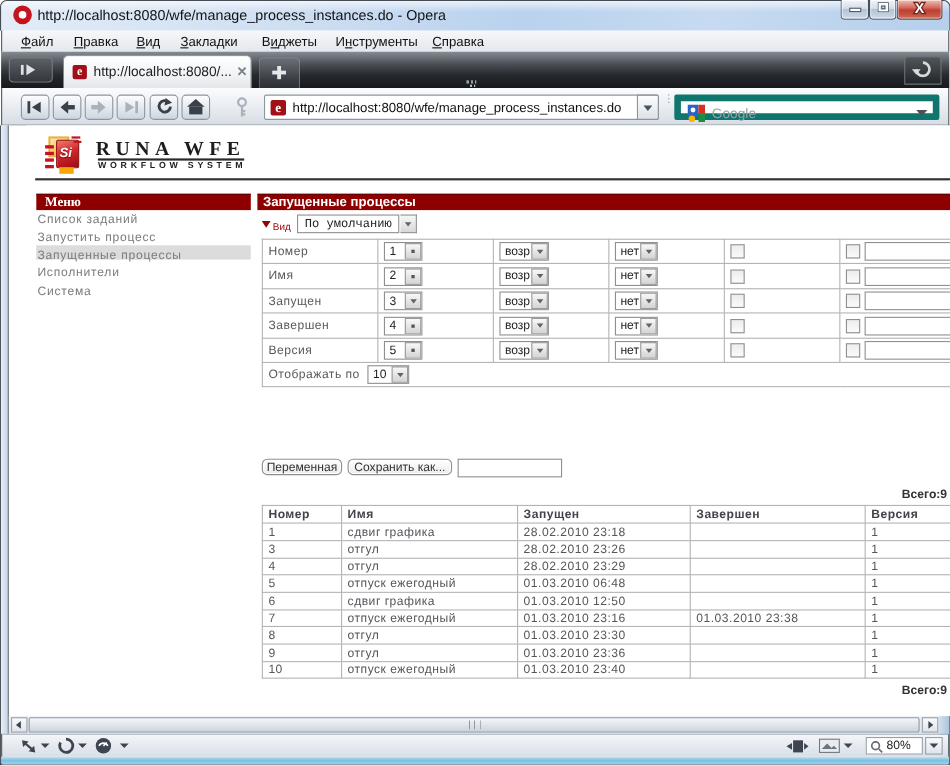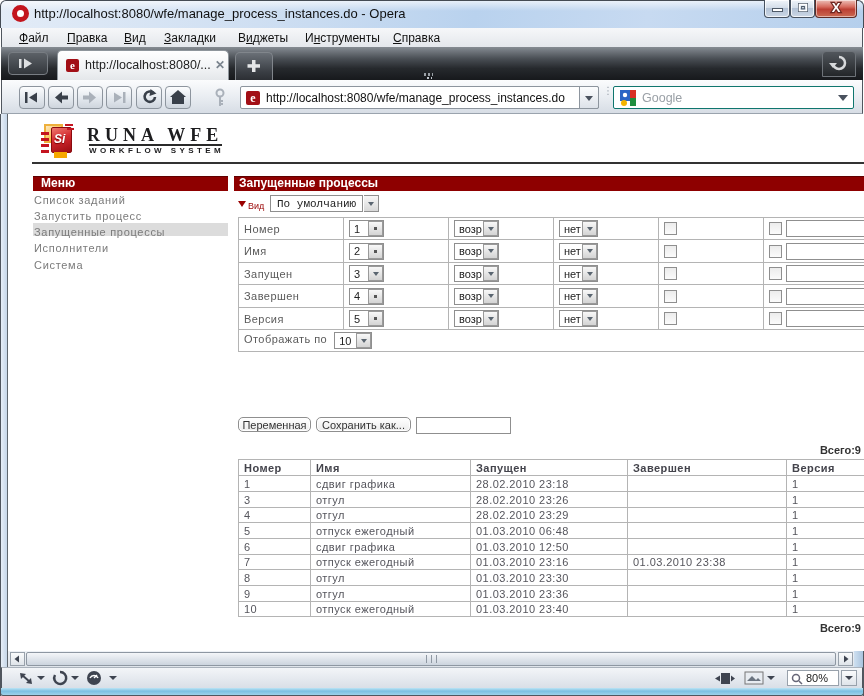--- a/index.html
+++ b/index.html
@@ -50,40 +50,40 @@
     border:1px solid #8d959e; background:linear-gradient(#fcfdfe, #e3e8ee 55%, #ced5dd);
     text-align:center; font-size:14px; line-height:21px; color:#3c4450; font-weight:bold;}
   .tbtn.gray { color:#a6adb6; }
 
   #addrfield { left:240px; top:86px; width:359px; height:23px; background:#fff;
     border:1px solid #8d959e; border-radius:2px; font-size:12px; color:#111; overflow:hidden; }
   #addrdrop { left:579px; top:86px; width:20px; height:23px;
     border:1px solid #8d959e; border-radius:0 2px 2px 0;
     background:linear-gradient(#fcfdfe, #dde2e9); }
   #googfield { left:613px; top:86px; width:241px; height:23px; background:#fff;
-    border:1px solid #0f766e; border-radius:2px; font-size:12.5px; color:#9aa0a6; }
+    border:6px solid #0f766e; border-radius:2px; font-size:12.5px; color:#9aa0a6; }
 
   
   #brdL1 { left:0; top:114px; width:1px; height:582px; background:#50565e; }
   #brdL2 { left:1px; top:114px; width:6px; height:574px; background:linear-gradient(90deg,#e6eef7,#c6d6e8); }
   #brdL3 { left:7px; top:114px; width:1px; height:553px; background:#5f666d; }
   #brdR3 { left:853px; top:114px; width:1px; height:553px; background:#5f666d; }
   #brdR2 { left:854px; top:114px; width:9px; height:574px; background:linear-gradient(90deg,#cfe0f0,#a9c3de); }
   #brdR1 { left:863px; top:114px; width:1px; height:582px; background:#50565e; }
 
   #page { left:24px; top:114px; width:845px; height:537px; background:#fff; overflow:hidden; }
 
   
   #loginfo { right:10px; top:14px; text-align:right; font-size:12px; color:#555; }
   #loginfo .it { font-style:italic; }
   #hdrline { left:8px; top:48px; width:836px; height:2px; background:#333; }
 
   .redbar { top:62px; height:15px; background:#8e0000; box-shadow:inset 0 1px 0 #5f0000; color:#fff; font-weight:bold;
     font-size:12px; line-height:15px; }
-  #menubox { left:9px; width:195px; }
+  #menubox { left:9px; width:195px;font-family:Liberation Serif, serif; }
   #procbar { left:210px; width:635px; }
 
   .lmenu { position:absolute; left:10px; font-size:11px; color:#7b7b7b; letter-spacing:.7px; }
   #lsel { left:9px; top:109px; width:195px; height:13px; background:#dcdcdc; }
 
   
   #vidtri { left:214px; top:87px; width:0; height:0; border-left:4px solid transparent;
     border-right:4px solid transparent; border-top:6px solid #990000; }
   #vidtxt { left:224px; top:87px; font-size:9px; color:#990000; }
   #vidsel { left:246px; top:81px; width:93px; height:17px; background:#fff; border:1px solid #8f8f8f;

